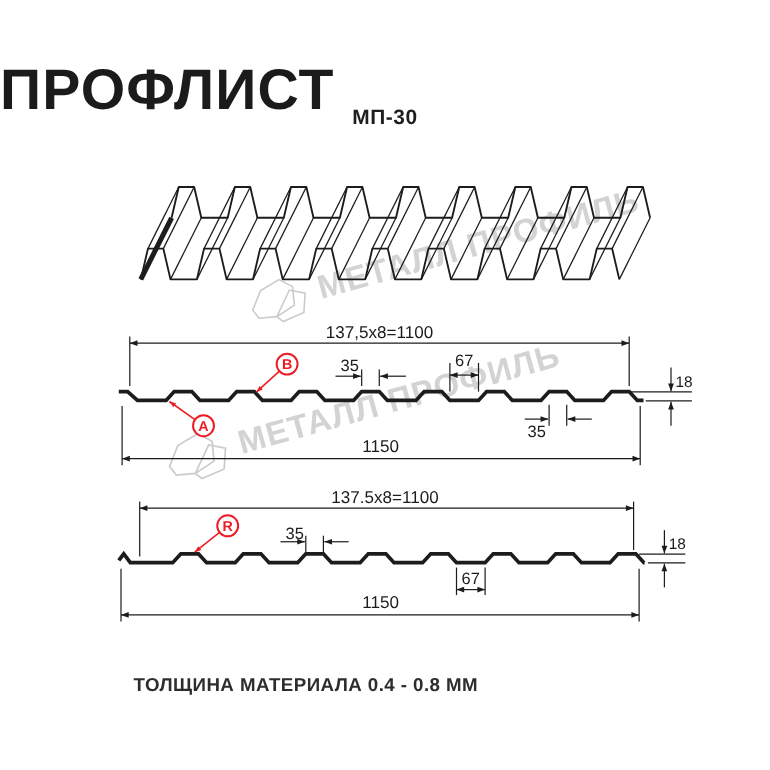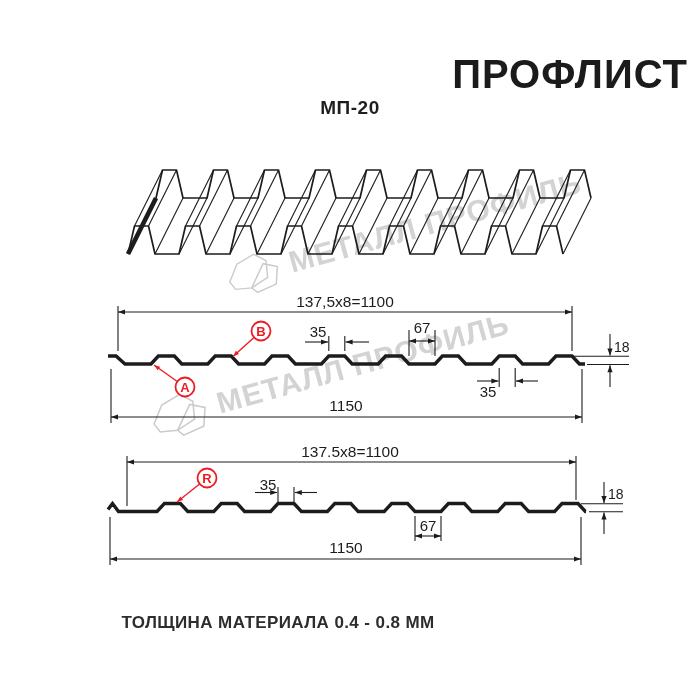--- a/index.html
+++ b/index.html
@@ -1,19 +1,19 @@
 <!DOCTYPE html>
 <html><head>
 <meta charset="utf-8">
 <style>
   html,body{margin:0;padding:0;background:#fff;}
   .canvas{position:relative;width:700px;height:700px;background:#ffffff;overflow:hidden;
           font-family:"Liberation Sans",sans-serif;}
-  .page-title{position:absolute;left:0;top:52px;width:688px;text-align:right;
-          font-size:40px;font-weight:800;letter-spacing:1px;color:#1b1b1b;}
+  .page-title{position:absolute;left:0;top:52px;width:688px;text-align:left;
+          font-size:52px;font-weight:800;letter-spacing:1px;color:#1b1b1b;}
   .page-subtitle{position:absolute;left:0;top:97px;width:700px;text-align:center;
           font-size:19px;font-weight:600;letter-spacing:.5px;color:#1e1e1e;}
   .footer-note{position:absolute;left:0;top:613px;width:556px;text-align:center;
           font-size:17px;font-weight:600;letter-spacing:.4px;color:#2d2d2d;}
   .watermark{position:absolute;display:flex;align-items:center;gap:9px;
           transform:rotate(-15.5deg);transform-origin:left center;z-index:1;}
   .wm-text{font-size:30px;font-weight:700;letter-spacing:1px;color:#d3d3d3;white-space:nowrap;}
   #wm1{left:225px;top:258px;}
   #wm2{left:149px;top:398px;}
   #diagram{position:absolute;left:0;top:0;z-index:2;}
@@ -161,15 +161,15 @@
       <line x1="604" y1="534" x2="604" y2="512.4" stroke="#1c1c1c" stroke-width="1.1"></line>
       <polygon points="604,512.4 606.6,519.4 601.4,519.4" fill="#1c1c1c"></polygon>
       <text x="608" y="499" fill="#1c1c1c" font-size="14" text-anchor="start" font-family="&quot;Liberation Sans&quot;,sans-serif" font-weight="400">18</text>
       <line x1="199.5817463102912" y1="483.93460295176703" x2="177" y2="502" stroke="#ed1c24" stroke-width="1.4"></line>
       <polygon points="177,502 180.31088375203845,496.5339183338988 183.05954196127792,499.96974109544817" fill="#ed1c24"></polygon>
       <circle cx="207" cy="478" r="9.5" fill="#fff" stroke="#ed1c24" stroke-width="1.8"></circle>
       <text x="207" y="482.5" fill="#ed1c24" font-size="13" text-anchor="middle" font-family="&quot;Liberation Sans&quot;,sans-serif" font-weight="700">R</text>
     </svg>
 
   <div class="page-title txtlayer" style="position:absolute;">ПРОФЛИСТ</div>
-  <div class="page-subtitle txtlayer" style="position:absolute;">МП-20</div>
+  <div class="page-subtitle txtlayer" style="position:absolute;">МП-30</div>
   <div class="footer-note txtlayer" style="position:absolute;">ТОЛЩИНА МАТЕРИАЛА 0.4 - 0.8 ММ</div>
 </div>
 
 </body></html>

